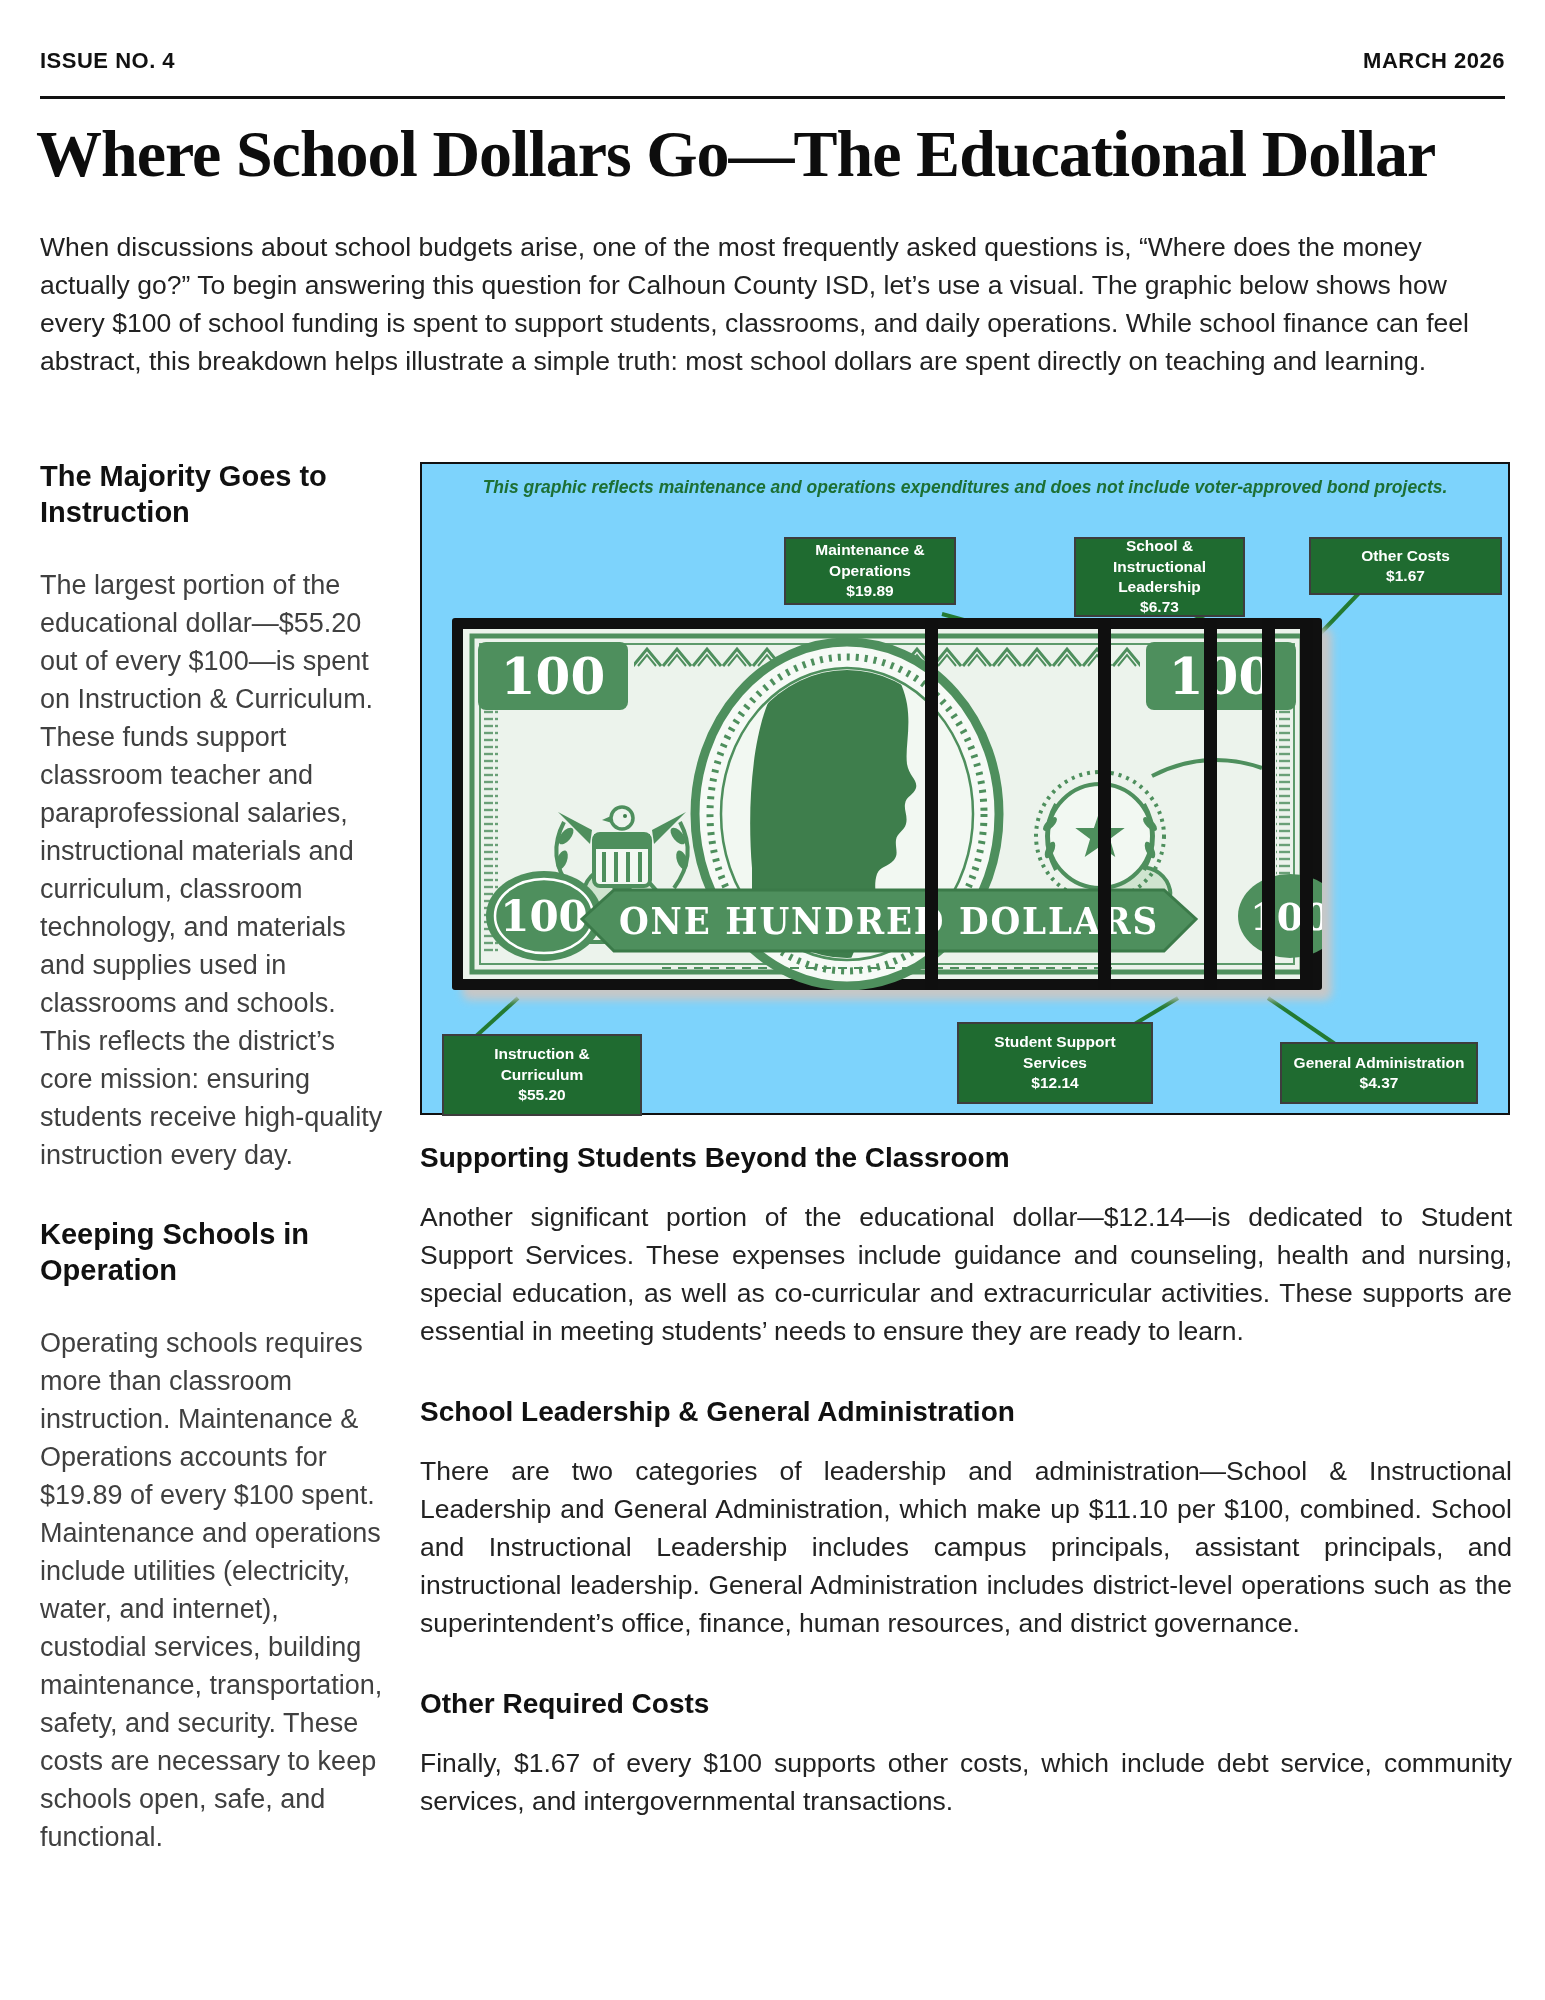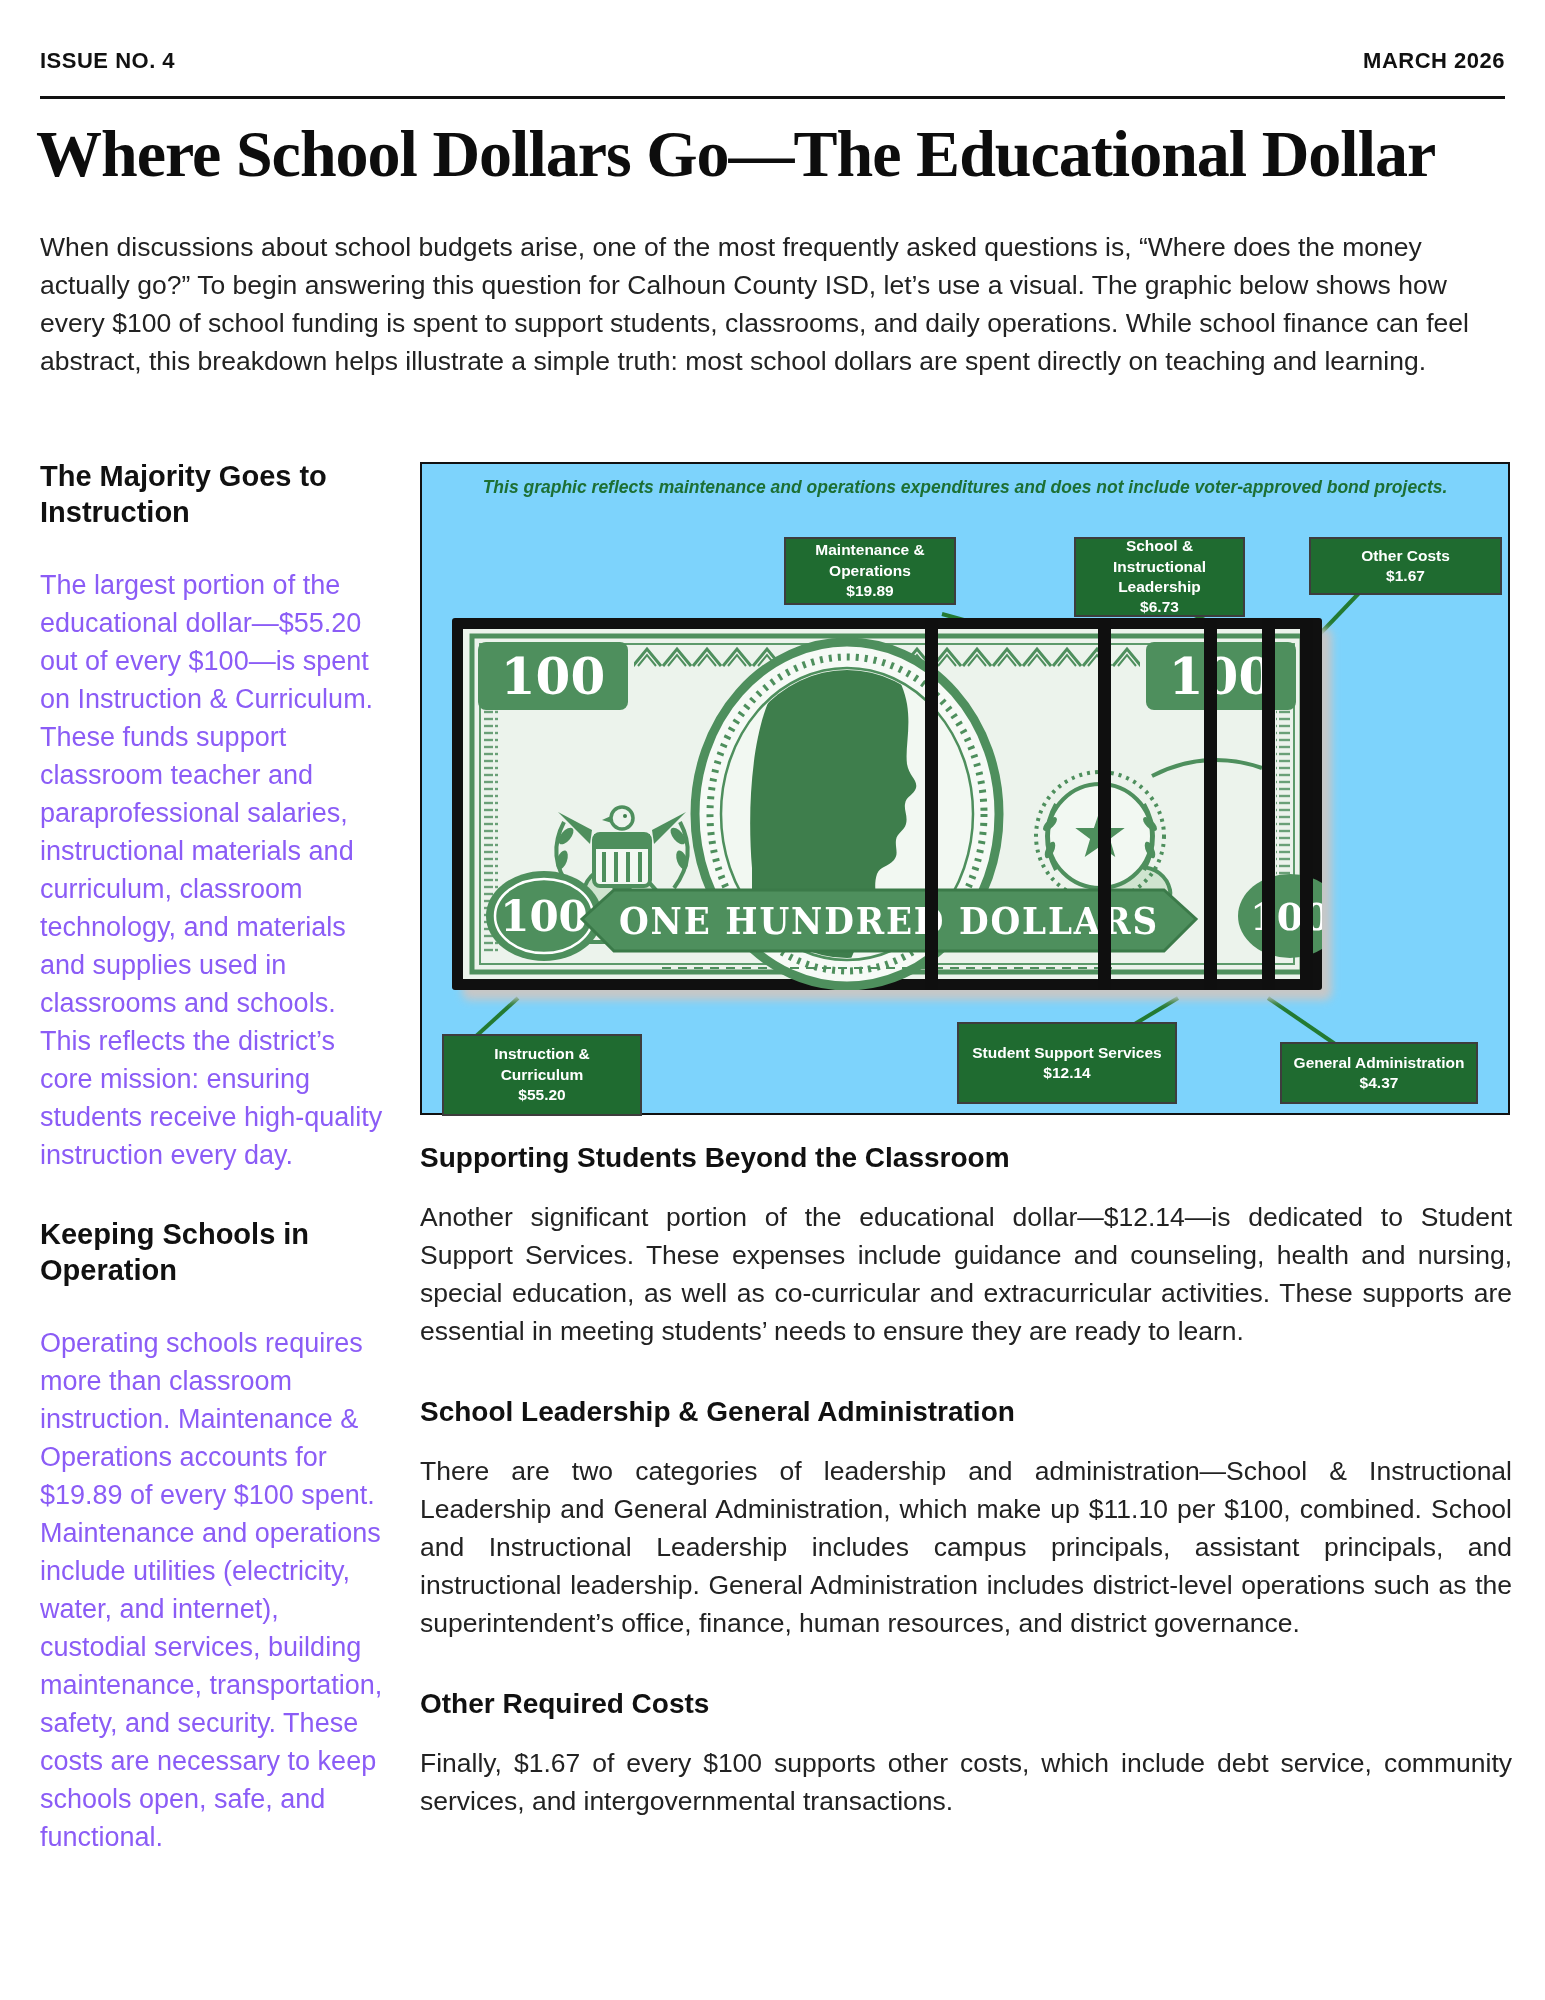--- a/index.html
+++ b/index.html
@@ -14,21 +14,21 @@
   .rule { position:absolute; left:40px; right:40px; top:96px; height:3px; background:#111; }
   .title {
     position:absolute; left:36px; right:36px; top:116px;
     font-family:"Liberation Serif", serif; font-weight:700; font-size:66px;
     letter-spacing:-1px; color:#0d0d0d; white-space:nowrap;
   }
   .intro { position:absolute; left:40px; width:1468px; top:228px; font-size:26.5px; line-height:38px; color:#222; }
   
   .left-col { position:absolute; left:40px; top:458px; width:350px; }
   .left-col h2 { font-size:29px; line-height:36px; font-weight:700; color:#111; margin-bottom:36px; }
-  .left-col p  { font-size:27px; line-height:38px; color:#8b5cf6; margin-bottom:42px;margin-top:21px; }
+  .left-col p  { font-size:27px; line-height:38px; color:#404040; margin-bottom:42px;margin-top:21px; }
   
   .graphic { position:absolute; left:420px; top:462px; width:1090px; height:653px; background:#7dd3fc; border:2px solid #111; }
   .graphic-note { position:absolute; left:10px; right:10px; top:13px; text-align:center;
     font-size:17.5px; font-weight:700; font-style:italic; color:#1d6f34; }
   .callout { position:absolute; background:#1f6b30; border:2px solid #3d3d3d; color:#fff;
     display:flex; flex-direction:column; justify-content:center; text-align:center; padding:4px 8px; }
   .callout .lbl { font-size:15.5px; font-weight:700; line-height:1.32; }
   .callout .amt { font-size:15.5px; font-weight:700; line-height:1.32; }
   .bill-wrap { position:absolute; left:30px; top:154px; width:870px; height:372px;
     box-shadow:10px 10px 9px #c7c7c7; border-radius:8px; }
@@ -196,21 +196,21 @@
     </div>
     <div class="callout" style="left:887px; top:73px; width:193px; height:58px;">
       <div class="lbl">Other Costs</div>
       <div class="amt">$1.67</div>
     </div>
 
     <div class="callout" style="left:20px; top:570px; width:200px; height:82px;">
       <div class="lbl">Instruction &amp; Curriculum</div>
       <div class="amt">$55.20</div>
     </div>
-    <div class="callout" style="left:535px; top:558px; width:220px; height:82px;">
+    <div class="callout" style="left:535px; top:558px; width:196px; height:82px;">
       <div class="lbl">Student Support Services</div>
       <div class="amt">$12.14</div>
     </div>
     <div class="callout" style="left:858px; top:578px; width:198px; height:62px;">
       <div class="lbl">General Administration</div>
       <div class="amt">$4.37</div>
     </div>
   </div>
 
   <div class="right-col">

